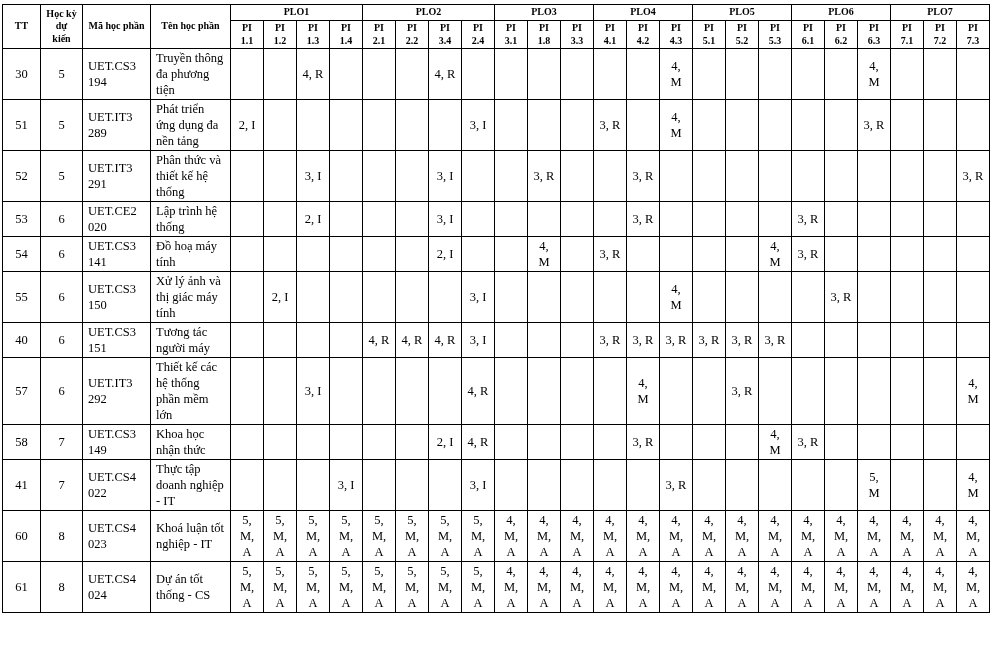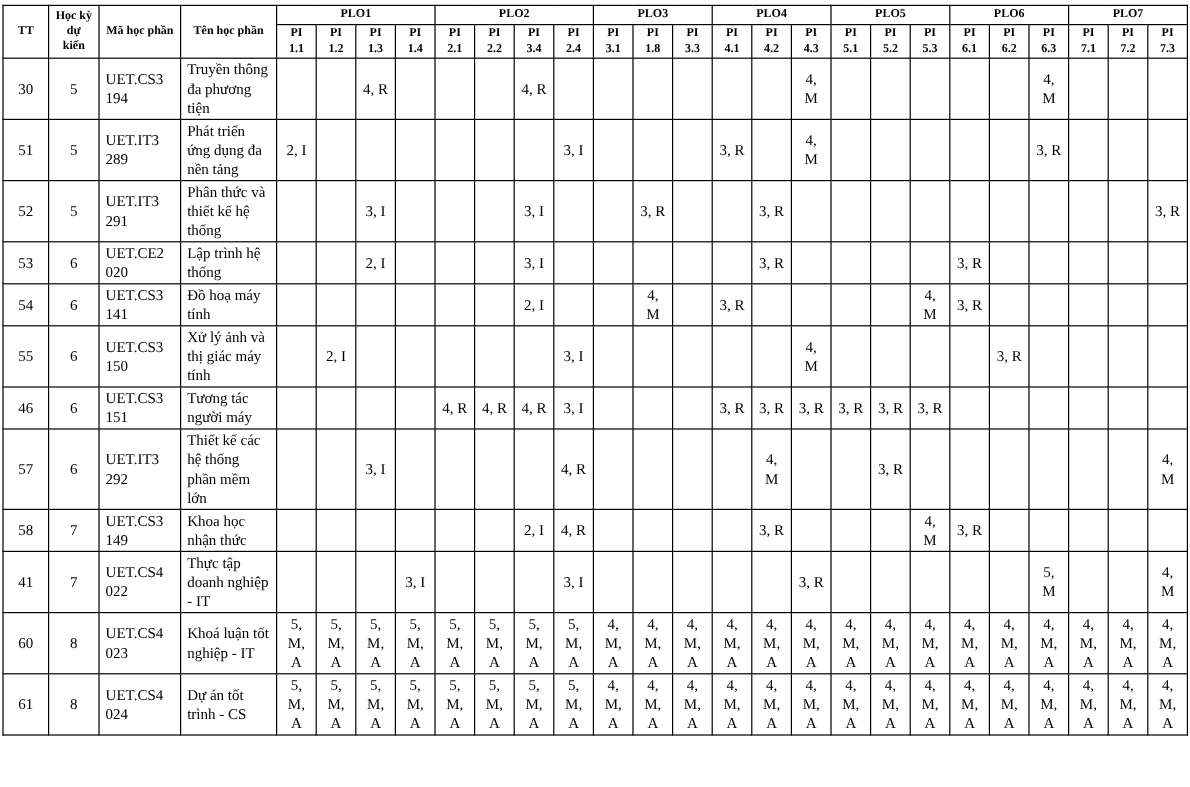--- a/index.html
+++ b/index.html
@@ -265,21 +265,21 @@
           <td></td>
           <td></td>
           <td></td>
           <td>3, R</td>
           <td></td>
           <td></td>
           <td></td>
           <td></td>
         </tr>
         <tr>
-          <td>46</td>
+          <td>40</td>
           <td>6</td>
           <td class="left">UET.CS3 151</td>
           <td class="left">Tương tác người máy</td>
           <td></td>
           <td></td>
           <td></td>
           <td></td>
           <td>4, R</td>
           <td>4, R</td>
           <td>4, R</td>
@@ -413,21 +413,21 @@
           <td>4, M, A</td>
           <td>4, M, A</td>
           <td>4, M, A</td>
           <td>4, M, A</td>
           <td>4, M, A</td>
         </tr>
         <tr>
           <td>61</td>
           <td>8</td>
           <td class="left">UET.CS4 024</td>
-          <td class="left">Dự án tốt trình - CS</td>
+          <td class="left">Dự án tốt thống - CS</td>
           <td>5, M, A</td>
           <td>5, M, A</td>
           <td>5, M, A</td>
           <td>5, M, A</td>
           <td>5, M, A</td>
           <td>5, M, A</td>
           <td>5, M, A</td>
           <td>5, M, A</td>
           <td>4, M, A</td>
           <td>4, M, A</td>

